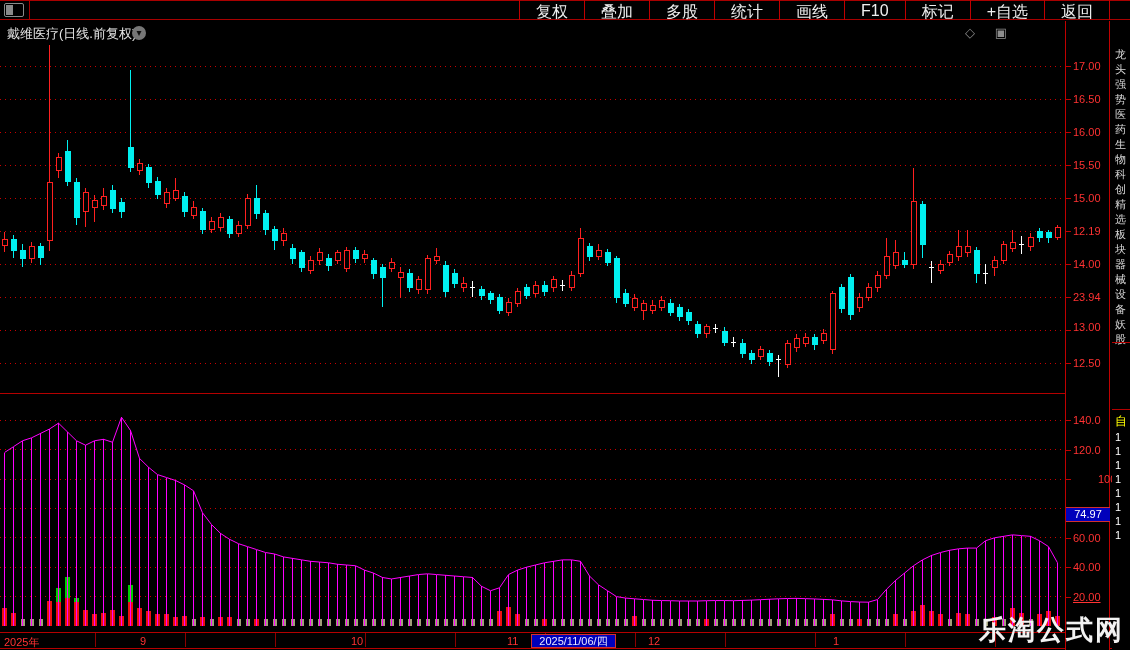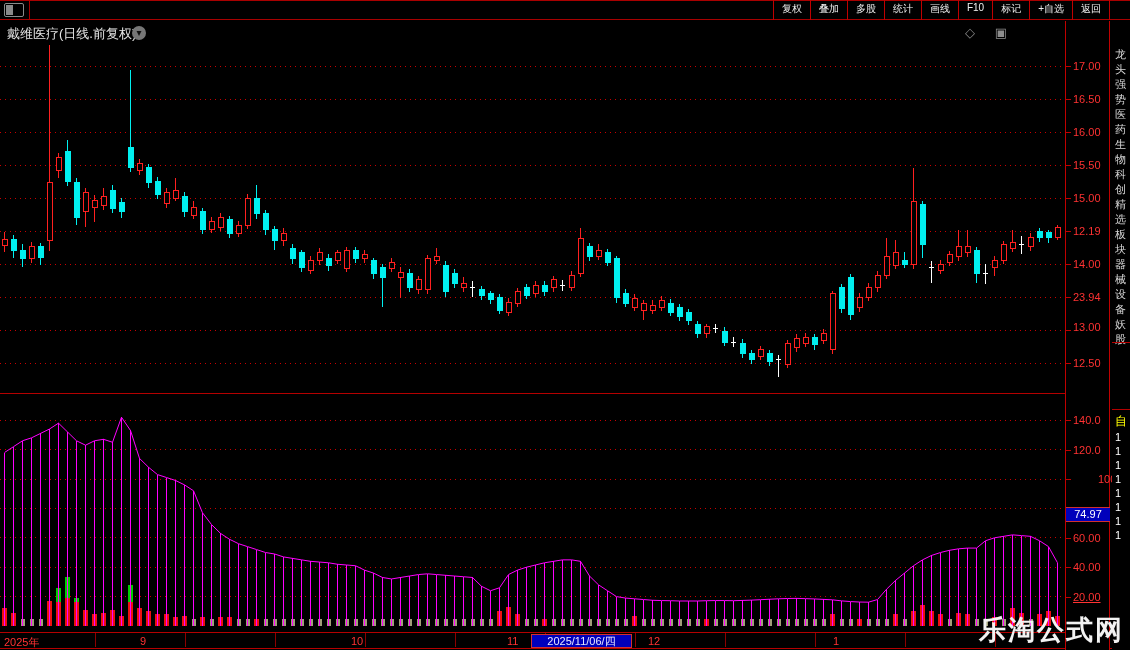--- a/index.html
+++ b/index.html
@@ -12,21 +12,21 @@
     border-top:1px solid #a80000; border-bottom:1px solid #a80000; background:#000;
     display:flex; align-items:center; }
   #pane-toggle { width:20px; height:14px; margin-left:4px; border:1px solid #8a8a8a;
     border-radius:2px; position:relative; }
   #pane-toggle::after { content:""; position:absolute; left:1px; top:1px; bottom:1px;
     width:7px; background:#8a8a8a; }
   #menu-sep { width:1px; height:20px; background:#a80000; margin:0 6px 0 5px; }
   .menu-item { color:#e8e8e8; font-size:12px; padding:0 7px; cursor:default; white-space:nowrap; }
   .menu-item.active { color:#00ffff; }
   #menu-right { margin-left:auto; display:flex; height:20px; margin-right:20px; }
-  .menu-btn { color:#efefef; font-size:10px; padding:2px 8px; border:1px solid #c00000;
+  .menu-btn { color:#efefef; font-size:16px; padding:2px 16px; border:1px solid #c00000;
     border-top:none; border-bottom:none; border-left:1px solid #c00000; white-space:nowrap; }
   .menu-btn + .menu-btn { border-left:none; }
   .menu-btn { border-right:1px solid #c00000; }
 
   
   #titlebar { position:absolute; left:0; top:21px; width:1065px; height:22px; }
   #chart-title { position:absolute; left:7px; top:4px; color:#e6e6e6; font-size:13px; }
   .chevron-circle { position:absolute; top:5px; width:14px; height:14px; border-radius:50%;
     background:#777; color:#111; font-size:10px; line-height:13px; text-align:center; }
   #title-chevron { left:132px; }
@@ -661,21 +661,21 @@
       <div class="week-tick" style="left: 275px;"></div>
       <div class="week-tick" style="left: 365px;"></div>
       <div class="week-tick" style="left: 455px;"></div>
       <div class="week-tick" style="left: 545px;"></div>
       <div class="week-tick" style="left: 635px;"></div>
       <div class="week-tick" style="left: 725px;"></div>
       <div class="week-tick" style="left: 815px;"></div>
       <div class="week-tick" style="left: 905px;"></div>
       <div class="week-tick" style="left: 995px;"></div>
     </div>
-  <div id="date-box" style="left: 531px; width: 101px;">2025/11/06/四</div>
+  <div id="date-box" style="left: 531px; width: 85px;">2025/11/06/四</div>
   <div id="taxis-bottom"></div>
 
   <div id="axis-col">
       <div class="axis-tick" style="top: 45.12px;"></div>
       <div class="axis-label" style="top: 39.12px;">17.00</div>
       <div class="axis-tick" style="top: 78.12px;"></div>
       <div class="axis-label" style="top: 72.12px;">16.50</div>
       <div class="axis-tick" style="top: 111.12px;"></div>
       <div class="axis-label" style="top: 105.12px;">16.00</div>
       <div class="axis-tick" style="top: 144.12px;"></div>

